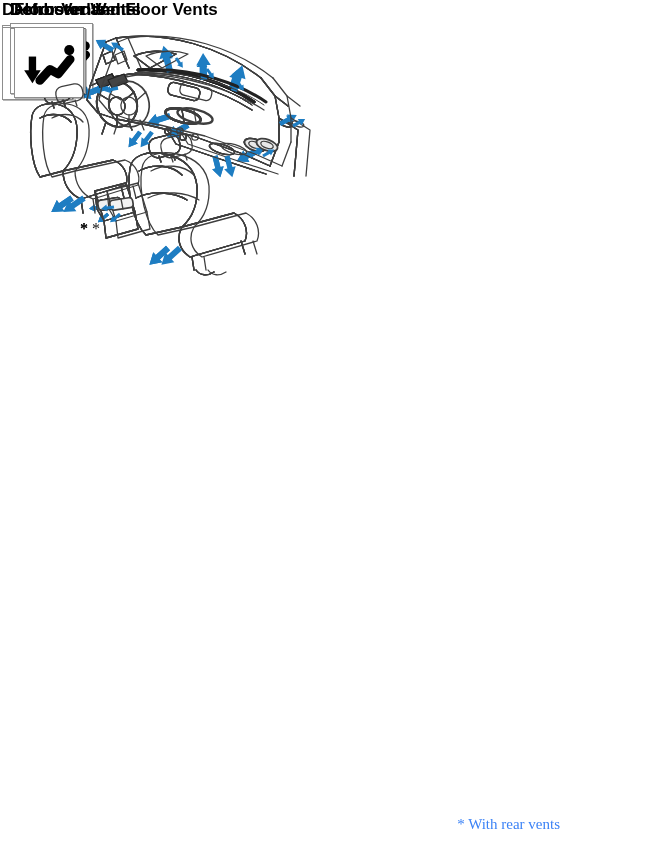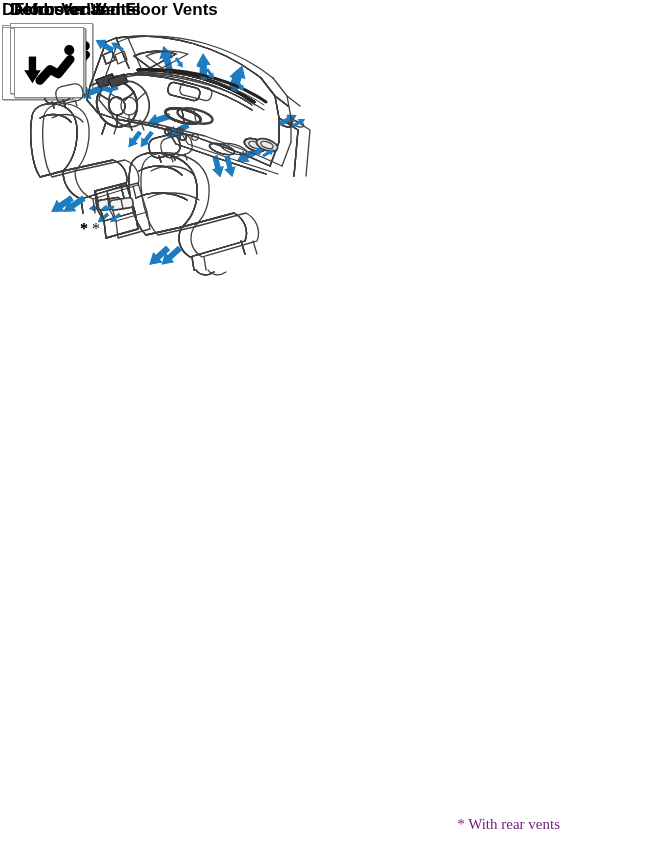--- a/index.html
+++ b/index.html
@@ -13,21 +13,21 @@
   .iconbox{position:absolute;background:#fff;border:1px solid #8d8d8d;
            box-shadow:1px 1px 0 rgba(0,0,0,.28);display:flex;align-items:center;
            justify-content:center;gap:6px;}
   .s1 .iconbox{left:2px;top:25px;width:66px;height:64px;}
   .s2 .iconbox{left:10px;top:23px;width:81px;height:69px;}
   .s3 .iconbox{left:2px;top:27px;width:69px;height:71px;}
   .s4 .iconbox{left:10px;top:28px;width:74px;height:64px;}
   .s5 .iconbox{left:2px;top:27px;width:68px;height:69px;}
   .illus{position:absolute;left:18px;top:28px;}
   .footnote{position:absolute;right:12px;top:816px;font-family:"Liberation Serif",serif;
-            font-size:15px;color:#701a75;}
+            font-size:15px;color:#3b82f6;}
   .ast-text{font-family:"Liberation Serif",serif;font-size:16px;fill:#111;}
   .hiddefs{position:absolute;width:0;height:0;overflow:hidden;}
 </style>
 </head>
 <body>
 
 <svg class="hiddefs" aria-hidden="true">
   <defs>
     <polygon id="arrow-shape" points="0,-2.4 11,-2.4 11,-5.4 20,0 11,5.4 11,2.4 0,2.4"></polygon>
     <g id="car-base" stroke="#3e3e3e" fill="none" stroke-width="1.3" stroke-linecap="round" stroke-linejoin="round">

